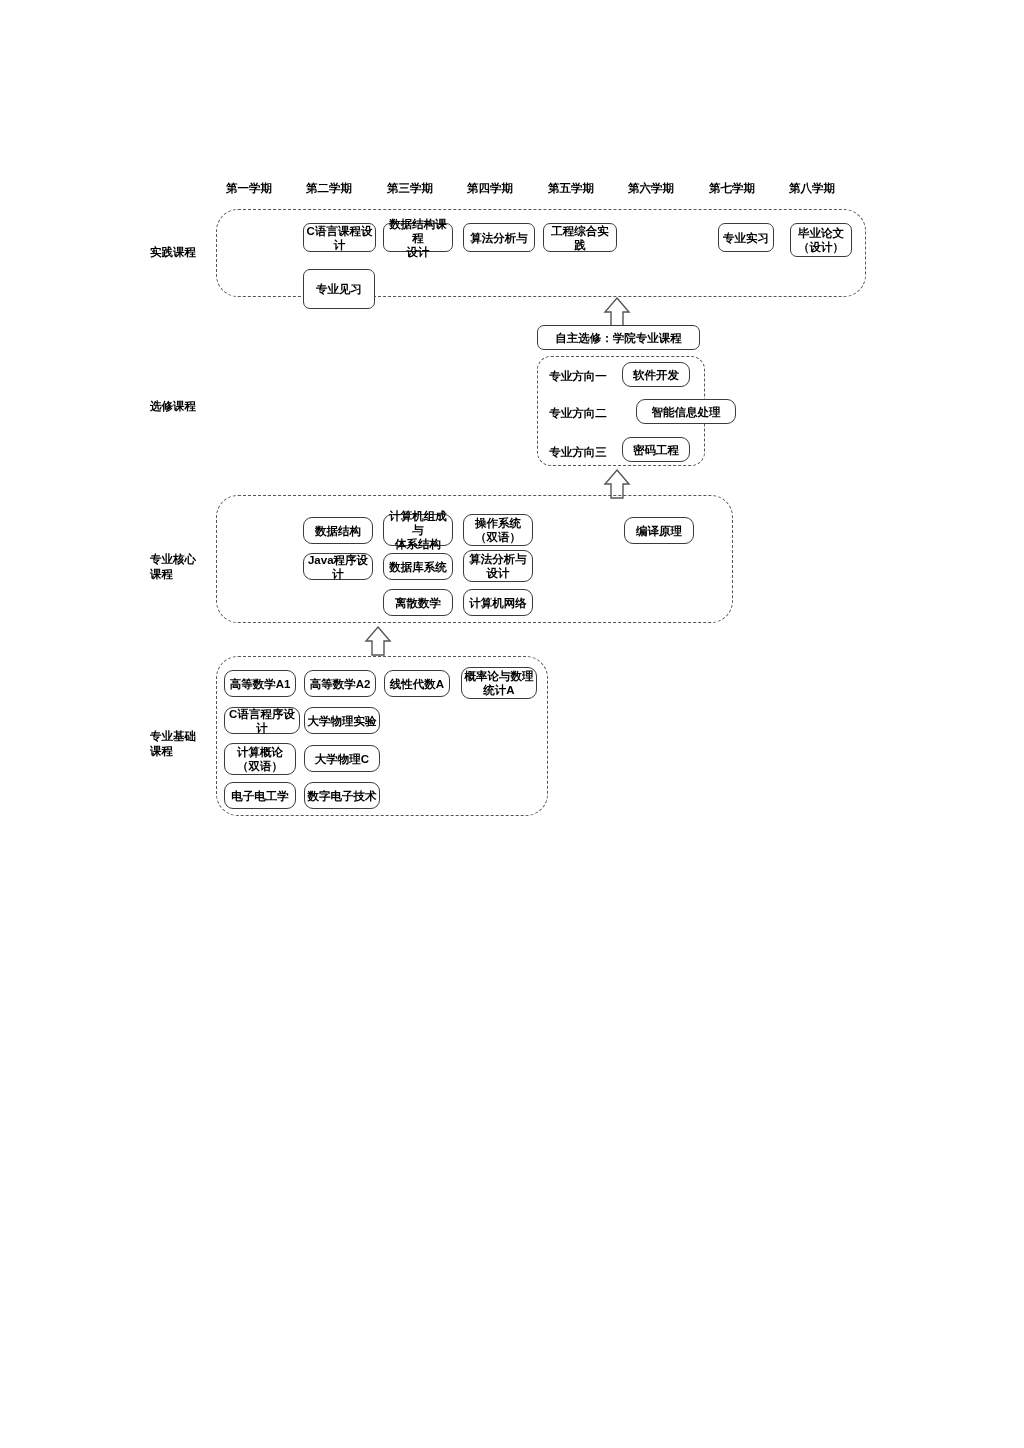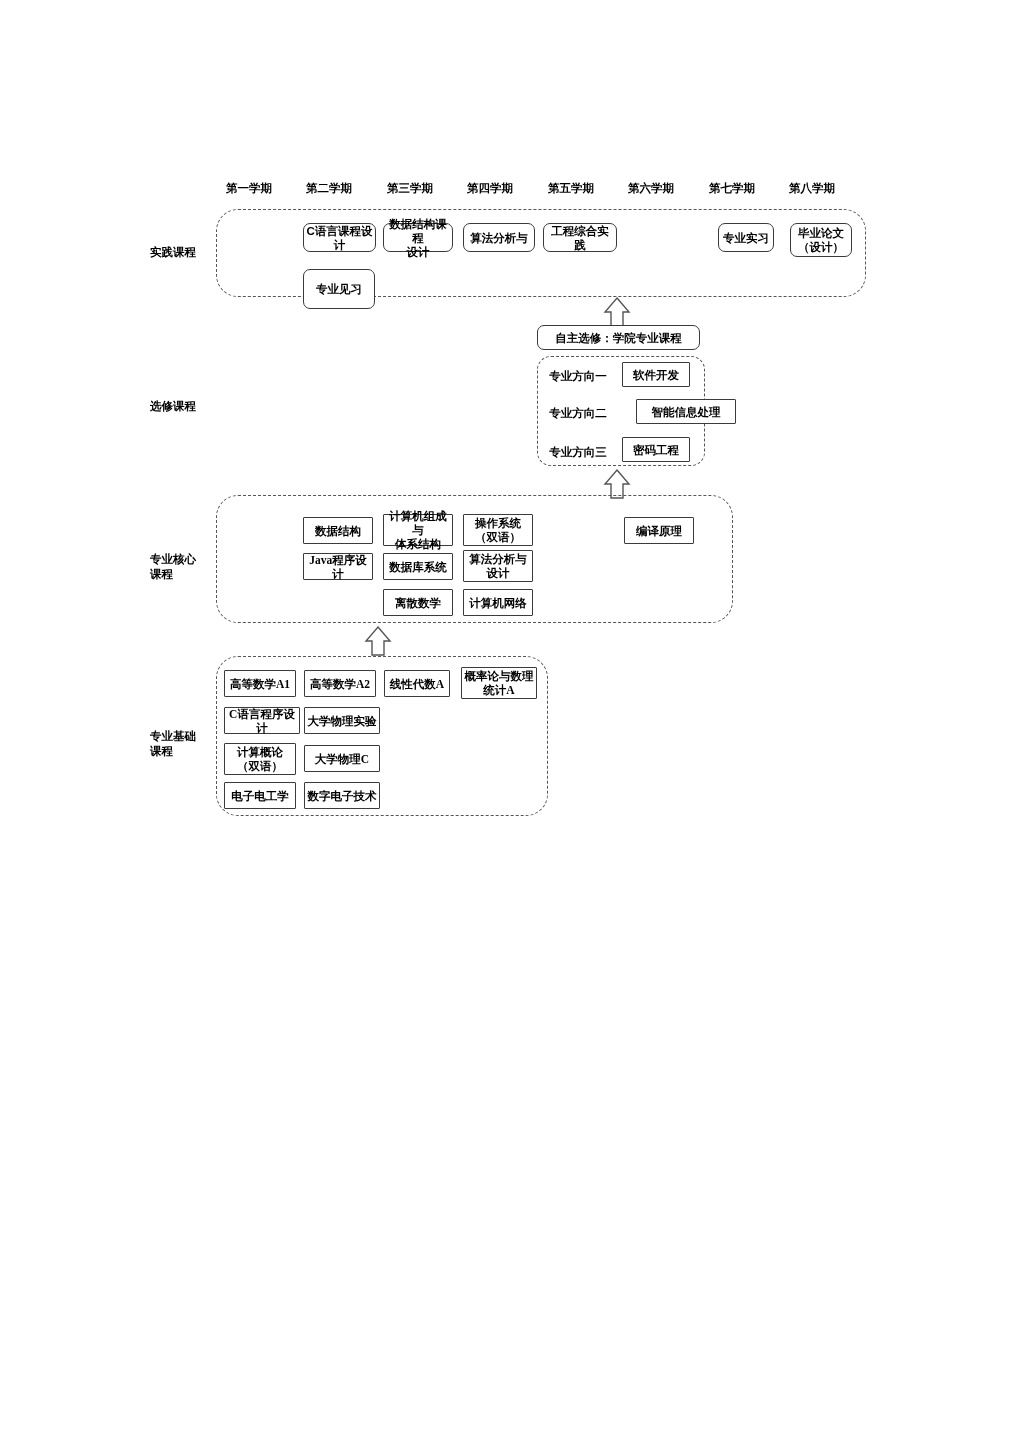--- a/index.html
+++ b/index.html
@@ -65,21 +65,21 @@
     align-items:center;
     justify-content:center;
     text-align:center;
     font-size:11.5px;
     font-weight:bold;
     line-height:14px;
     white-space:pre-line;
     padding:1px 2px;
   }
   .box.round{border-radius:7px;}
-  .box.sq{border-radius:1px;font-family:Liberation Serif, serif;}
+  .box.sq{border-radius:9px;}
 
   
   .arrow{
     position:absolute;
     width:30px;height:34px;
   }
   .arrow svg{display:block;width:100%;height:100%;}
 
   
   .dir-label{

